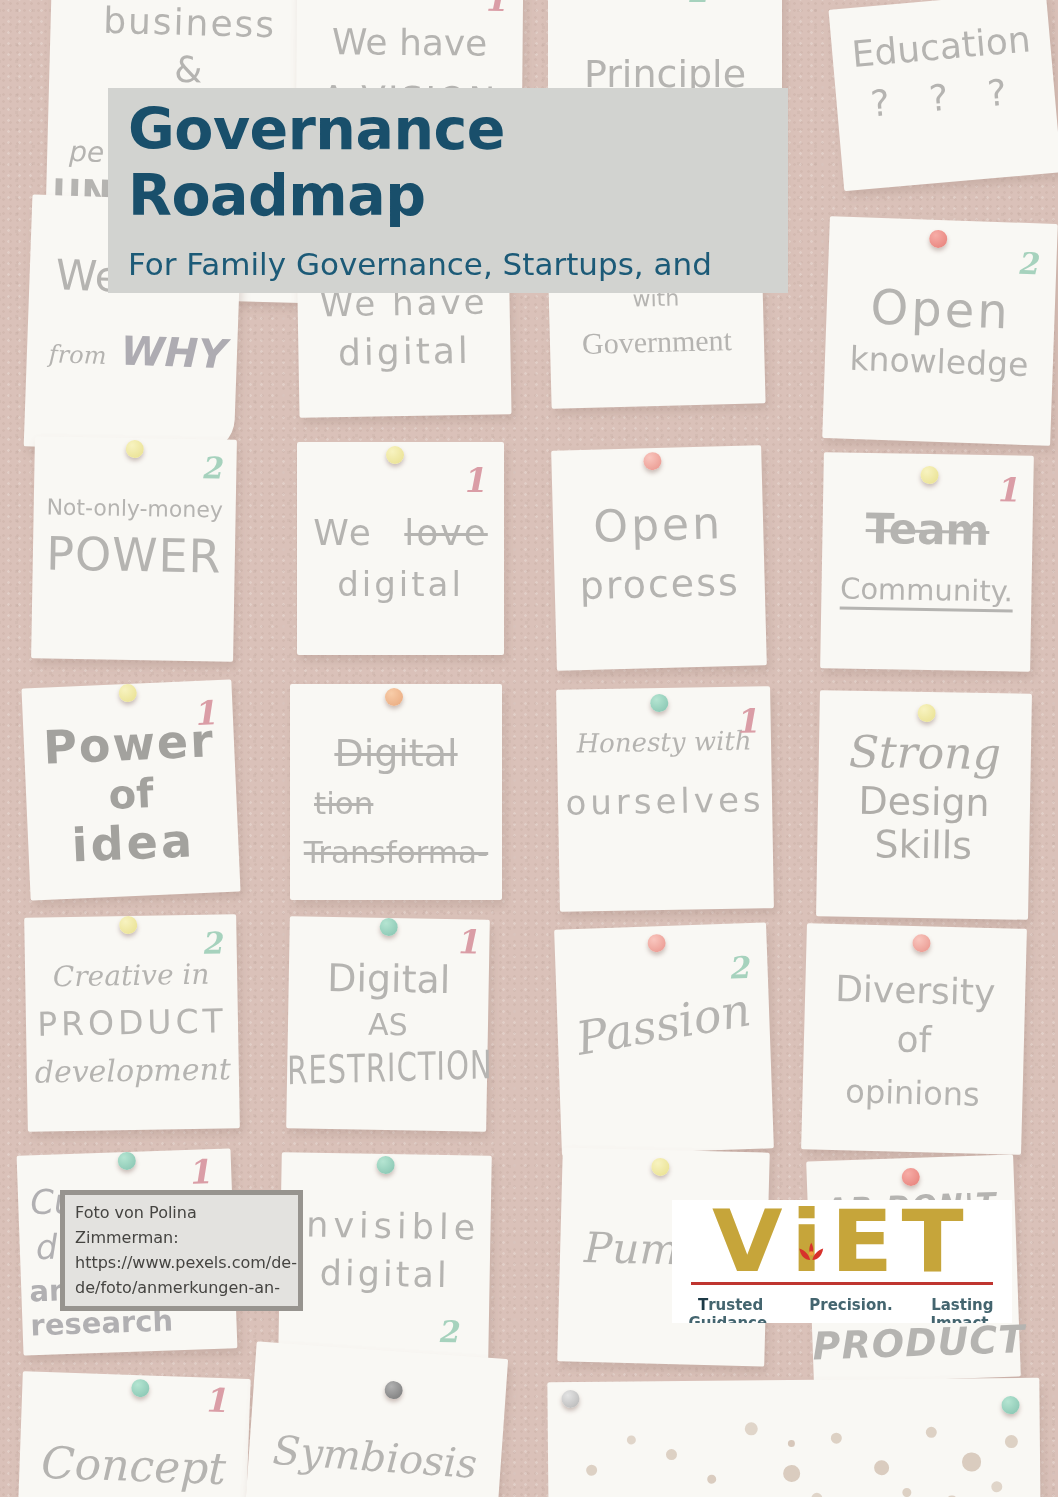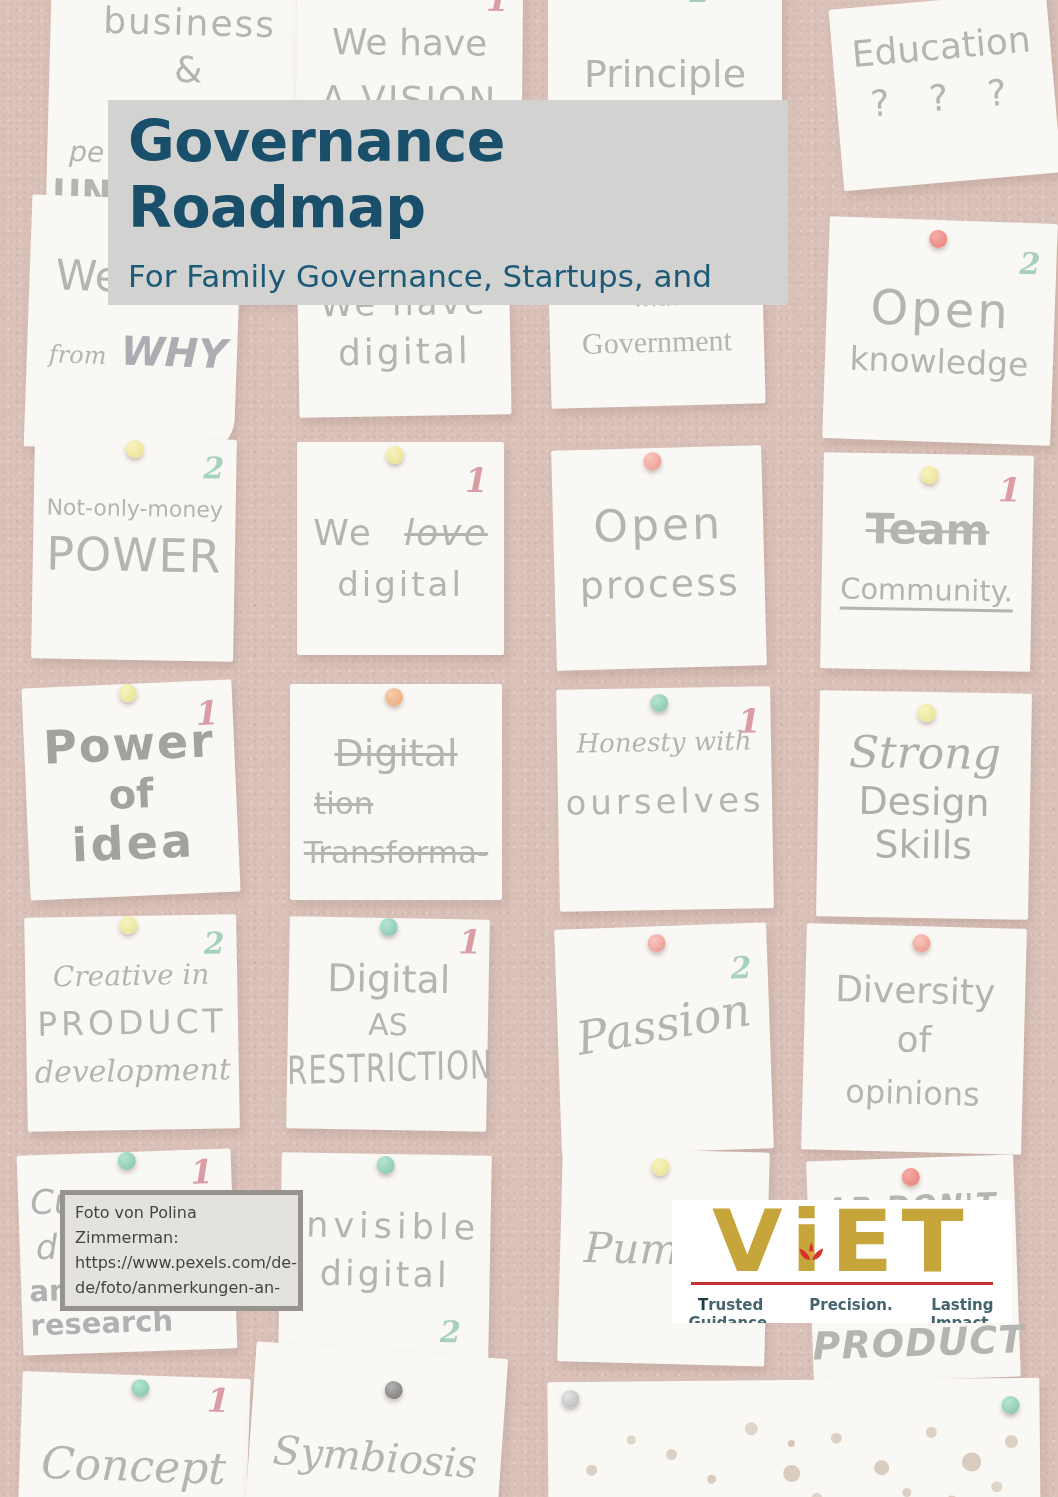--- a/index.html
+++ b/index.html
@@ -92,21 +92,21 @@
   .n-money{left:33px;top:438px;width:202px;height:222px;transform:rotate(1deg);}
   .n-money .pin{left:45%;top:2px;}
   .n-money .num{top:14px;right:12px;}
   .n-money .m1{margin-top:58px;font-size:22px;}
   .n-money .m2{margin-top:8px;font-size:46px;letter-spacing:1px;}
 
   .n-welove{left:297px;top:442px;width:207px;height:213px;}
   .n-welove .pin{left:43%;top:4px;}
   .n-welove .num{top:22px;right:16px;}
   .n-welove .l1{margin-top:70px;font-size:36px;letter-spacing:2px;}
-  .n-welove .l1 .struck{margin-left:18px;font-style:italic;}
+  .n-welove .l1 .struck{margin-left:18px;}
   .n-welove .l2{margin-top:12px;font-size:34px;letter-spacing:3px;}
 
   .n-openproc{left:554px;top:448px;width:210px;height:220px;transform:rotate(-1.5deg);}
   .n-openproc .pin{left:44%;top:4px;}
   .n-openproc .o1{margin-top:52px;font-size:44px;letter-spacing:3px;}
   .n-openproc .o2{margin-top:12px;font-size:38px;letter-spacing:2px;}
 
   .n-team{left:822px;top:454px;width:210px;height:216px;transform:rotate(1deg);}
   .n-team .pin{left:46%;top:12px;}
   .n-team .num{top:18px;right:12px;}
@@ -206,21 +206,21 @@
       45px -5px 0 2px rgba(152,112,78,.45), 90px 25px 0 4px rgba(152,112,78,.5),
       140px -10px 0 2px rgba(152,112,78,.45), 180px 20px 0 6px rgba(152,112,78,.5),
       220px 0 0 3px rgba(152,112,78,.45), -160px -5px 0 1px rgba(152,112,78,.4),
       -200px 25px 0 2px rgba(152,112,78,.45), 25px 55px 0 2px rgba(152,112,78,.4),
       115px 50px 0 1px rgba(152,112,78,.45), 205px 45px 0 2px rgba(152,112,78,.4),
       -65px 60px 0 1px rgba(152,112,78,.4), 160px 60px 0 3px rgba(152,112,78,.45);
   }
 
   
   #title-panel{
-    position:absolute;left:108px;top:100px;width:680px;height:205px;z-index:10;
+    position:absolute;left:108px;top:88px;width:680px;height:205px;z-index:10;
     background:#d2d3d0;padding:8px 0 0 20px;box-sizing:border-box;
   }
   #title-panel h1{
     margin:0;font-size:57px;line-height:66px;font-weight:700;color:#194f6b;letter-spacing:-.5px;
     font-family:"DejaVu Sans",sans-serif;
   }
   #title-panel .sub{
     margin-top:8px;font-size:31px;line-height:56px;color:#1c5a77;font-weight:400;
   }
   #credit-box{

